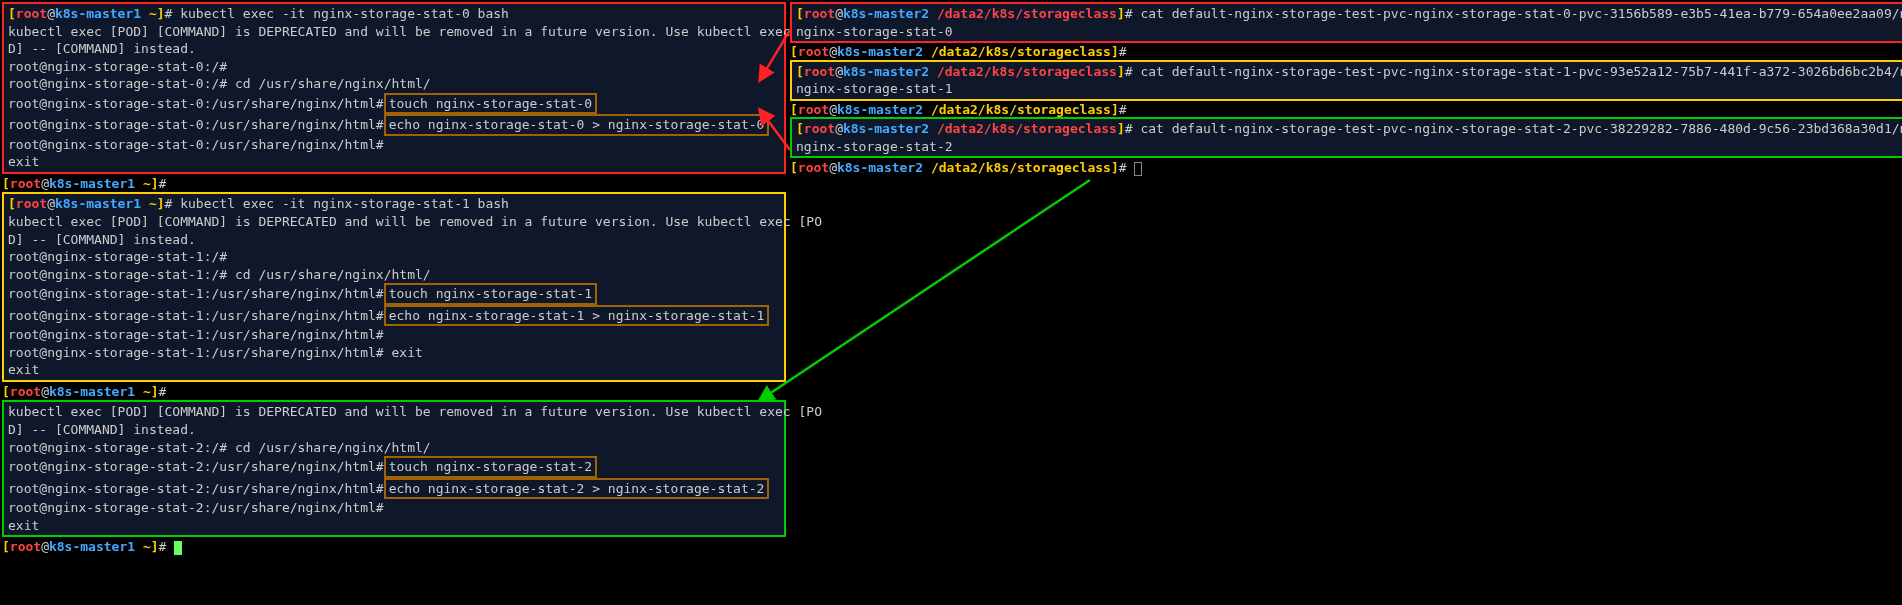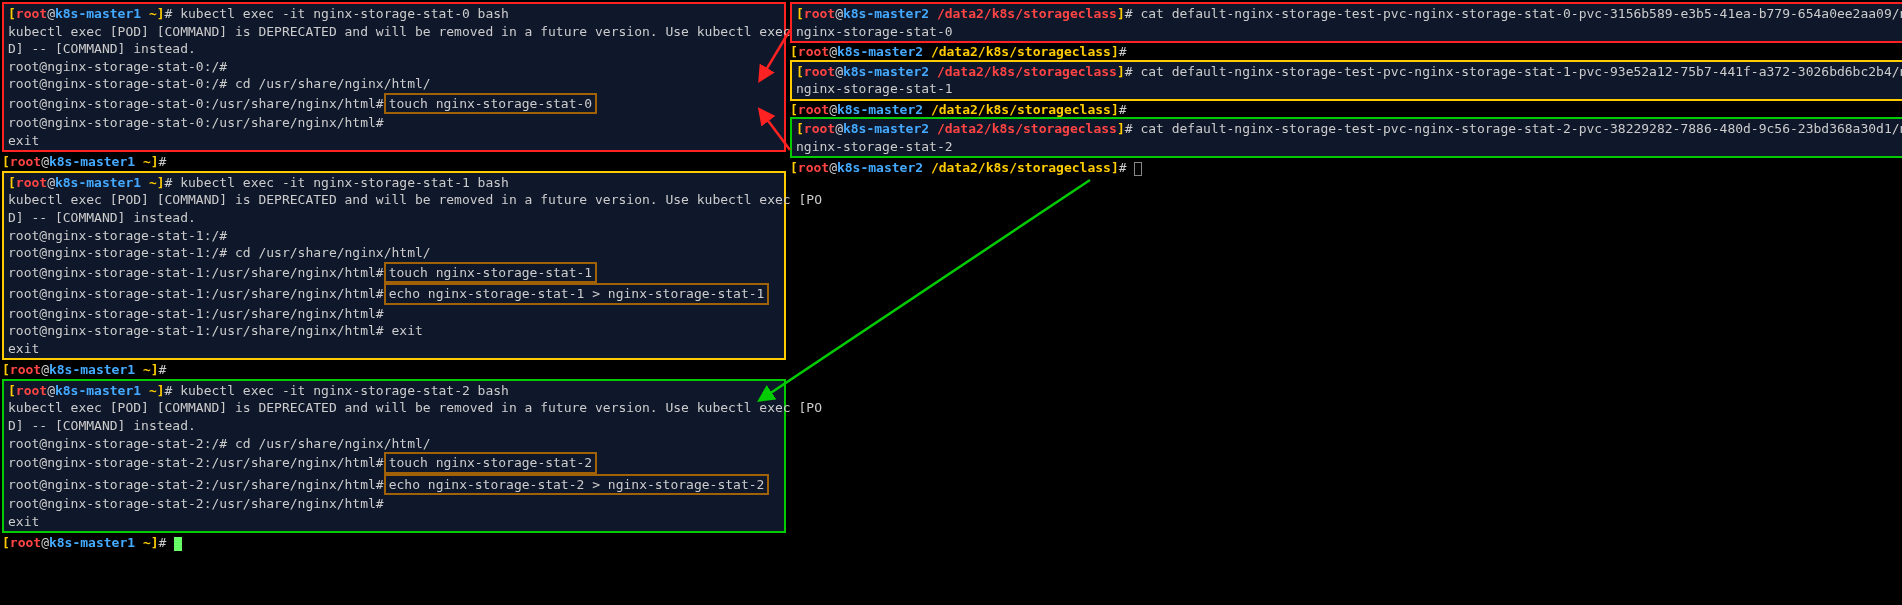--- a/index.html
+++ b/index.html
@@ -45,39 +45,39 @@
 
 <div class="wrap">
   <div class="col-left" id="left-col">
       <div class="block b-red">
         <div class="line promptline"><span class="br1">[</span><span class="user">root</span><span class="at">@</span><span class="host">k8s-master1</span> <span class="path-tilde">~</span><span class="br2">]</span><span class="hash"># </span><span class="cmd">kubectl exec -it nginx-storage-stat-0 bash</span></div>
         <div class="line out">kubectl exec [POD] [COMMAND] is DEPRECATED and will be removed in a future version. Use kubectl exec [PO</div>
         <div class="line out">D] -- [COMMAND] instead.</div>
         <div class="line out">root@nginx-storage-stat-0:/#</div>
         <div class="line out">root@nginx-storage-stat-0:/# cd /usr/share/nginx/html/</div>
         <div class="line out">root@nginx-storage-stat-0:/usr/share/nginx/html#<span class="inbox">touch nginx-storage-stat-0</span></div>
+        <div class="line out">root@nginx-storage-stat-0:/usr/share/nginx/html#<span class="inbox">echo nginx-storage-stat-0 &gt; nginx-storage-stat-0</span></div>
         <div class="line out">root@nginx-storage-stat-0:/usr/share/nginx/html#</div>
         <div class="line out">exit</div>
       </div>
       <div class="line between"><span class="br1">[</span><span class="user">root</span><span class="at">@</span><span class="host">k8s-master1</span> <span class="path-tilde">~</span><span class="br2">]</span><span class="hash"># </span></div>
       <div class="block b-yellow">
         <div class="line promptline"><span class="br1">[</span><span class="user">root</span><span class="at">@</span><span class="host">k8s-master1</span> <span class="path-tilde">~</span><span class="br2">]</span><span class="hash"># </span><span class="cmd">kubectl exec -it nginx-storage-stat-1 bash</span></div>
         <div class="line out">kubectl exec [POD] [COMMAND] is DEPRECATED and will be removed in a future version. Use kubectl exec [PO</div>
         <div class="line out">D] -- [COMMAND] instead.</div>
         <div class="line out">root@nginx-storage-stat-1:/#</div>
         <div class="line out">root@nginx-storage-stat-1:/# cd /usr/share/nginx/html/</div>
         <div class="line out">root@nginx-storage-stat-1:/usr/share/nginx/html#<span class="inbox">touch nginx-storage-stat-1</span></div>
         <div class="line out">root@nginx-storage-stat-1:/usr/share/nginx/html#<span class="inbox">echo nginx-storage-stat-1 &gt; nginx-storage-stat-1</span></div>
         <div class="line out">root@nginx-storage-stat-1:/usr/share/nginx/html#</div>
         <div class="line out">root@nginx-storage-stat-1:/usr/share/nginx/html# exit</div>
         <div class="line out">exit</div>
       </div>
       <div class="line between"><span class="br1">[</span><span class="user">root</span><span class="at">@</span><span class="host">k8s-master1</span> <span class="path-tilde">~</span><span class="br2">]</span><span class="hash"># </span></div>
       <div class="block b-green">
-        <div class="line promptline"><span class="br1">[</span><span class="user">root</span><span class="at">@</span><span class="host">k8s-master1</span> <span class="path-tilde">~</span><span class="br2">]</span><span class="hash"># </span><span class="cmd">kubectl exec -it nginx-storage-stat-2 bash</span></div>
         <div class="line out">kubectl exec [POD] [COMMAND] is DEPRECATED and will be removed in a future version. Use kubectl exec [PO</div>
         <div class="line out">D] -- [COMMAND] instead.</div>
         <div class="line out">root@nginx-storage-stat-2:/# cd /usr/share/nginx/html/</div>
         <div class="line out">root@nginx-storage-stat-2:/usr/share/nginx/html#<span class="inbox">touch nginx-storage-stat-2</span></div>
         <div class="line out">root@nginx-storage-stat-2:/usr/share/nginx/html#<span class="inbox">echo nginx-storage-stat-2 &gt; nginx-storage-stat-2</span></div>
         <div class="line out">root@nginx-storage-stat-2:/usr/share/nginx/html#</div>
         <div class="line out">exit</div>
       </div>
       <div class="line between"><span class="br1">[</span><span class="user">root</span><span class="at">@</span><span class="host">k8s-master1</span> <span class="path-tilde">~</span><span class="br2">]</span><span class="hash"># </span><span class="cursor"></span></div>
     </div>

